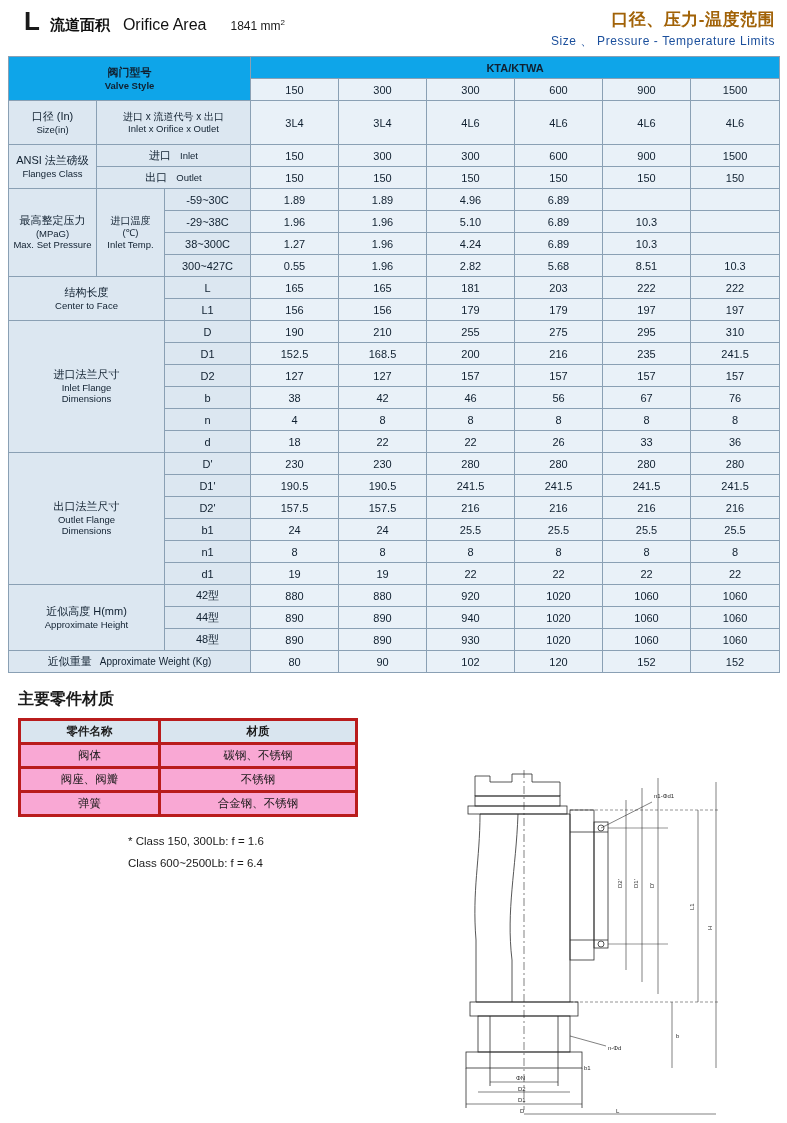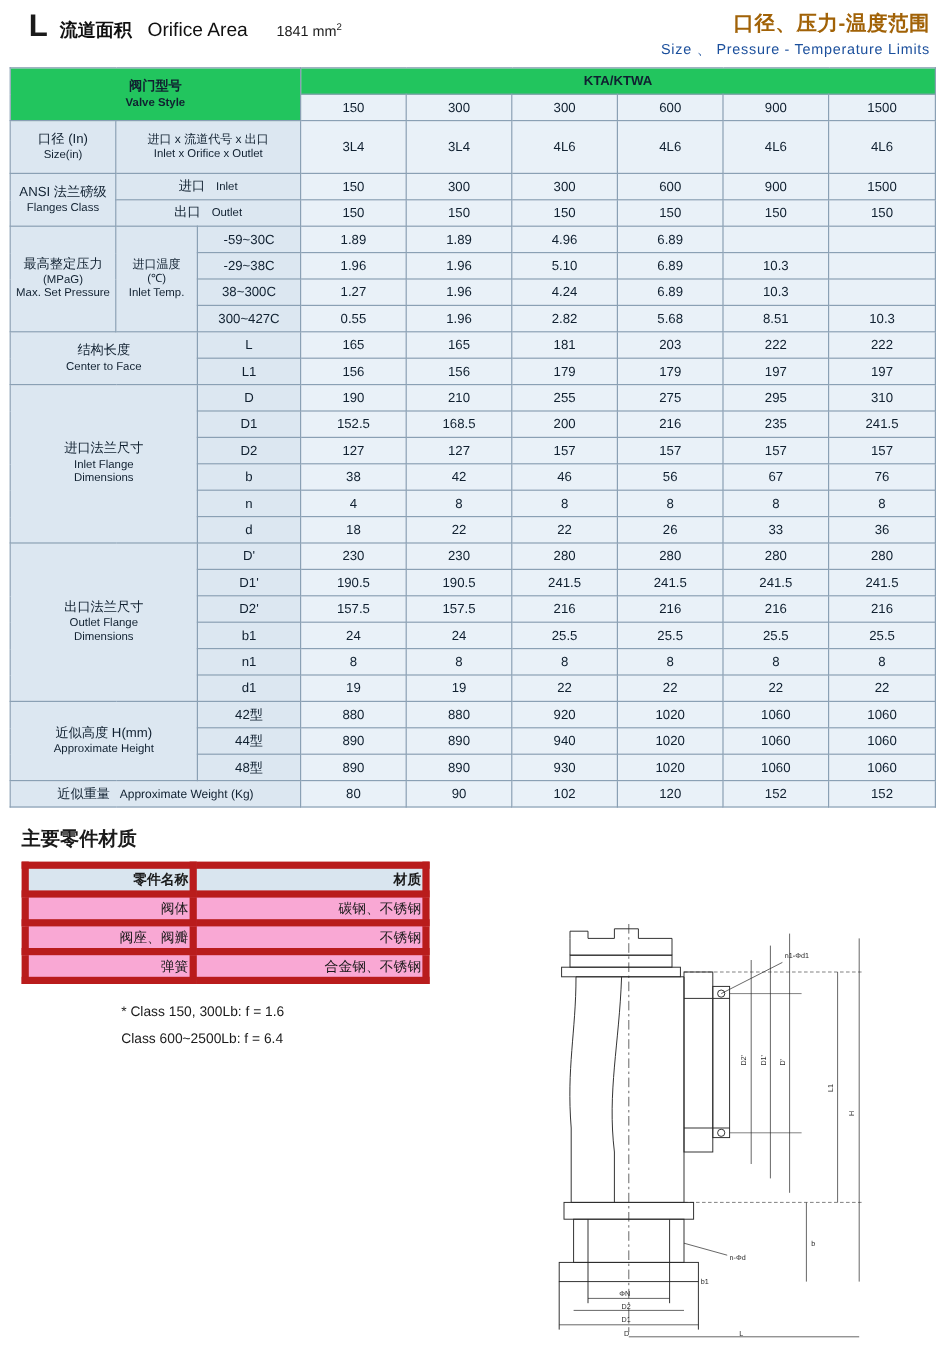--- a/index.html
+++ b/index.html
@@ -34,36 +34,36 @@
     font-size: 11px;
     text-align: center;
     vertical-align: middle;
     padding: 2px 1px;
     background: #dce7f1;
     color:#102030;
     height: 22px;
   }
   table.main td.lbl { background:#dce7f1; }
   table.main td.val { background:#e9f1f8; }
-  table.main td.hdr { background:#22c55e; font-weight: bold; }
+  table.main td.hdr { background:#0ea5e9; font-weight: bold; }
   .cn { display:block; font-size: 11px; line-height: 1.25; }
   .en { display:block; font-size: 9.5px; line-height: 1.2; }
 
   
   .footnote { font-size: 11px; margin: 6px 0 0 10px; }
 
   
   .parts-title { font-size: 16px; font-weight: bold; margin: 16px 0 8px 10px; }
   table.parts { border-collapse: collapse; width: 340px; margin-left: 10px; table-layout: fixed; }
-  table.parts td { border: 6px solid #b91c1c; font-size: 11.5px; text-align:right; height: 24px; }
+  table.parts td { border: 3px solid #b91c1c; font-size: 11.5px; text-align:center; height: 24px; }
   table.parts tr.head td { background:#d9e5ef; font-weight: bold; }
   table.parts tr.row td { background:#f9a8d4; }
   table.parts td.c1 { width: 140px; }
 
-  .class-notes { margin: 14px 0 0 93px; font-size: 11.5px; line-height: 1.9; }
+  .class-notes { margin: 14px 0 0 120px; font-size: 11.5px; line-height: 1.9; }
 
   
   .drawing { position:absolute; left: 420px; top: 770px; width: 358px; height: 345px; }
   .drawing svg { width:100%; height:100%; }
 </style>
 </head>
 <body>
 
 <div class="page">
 

